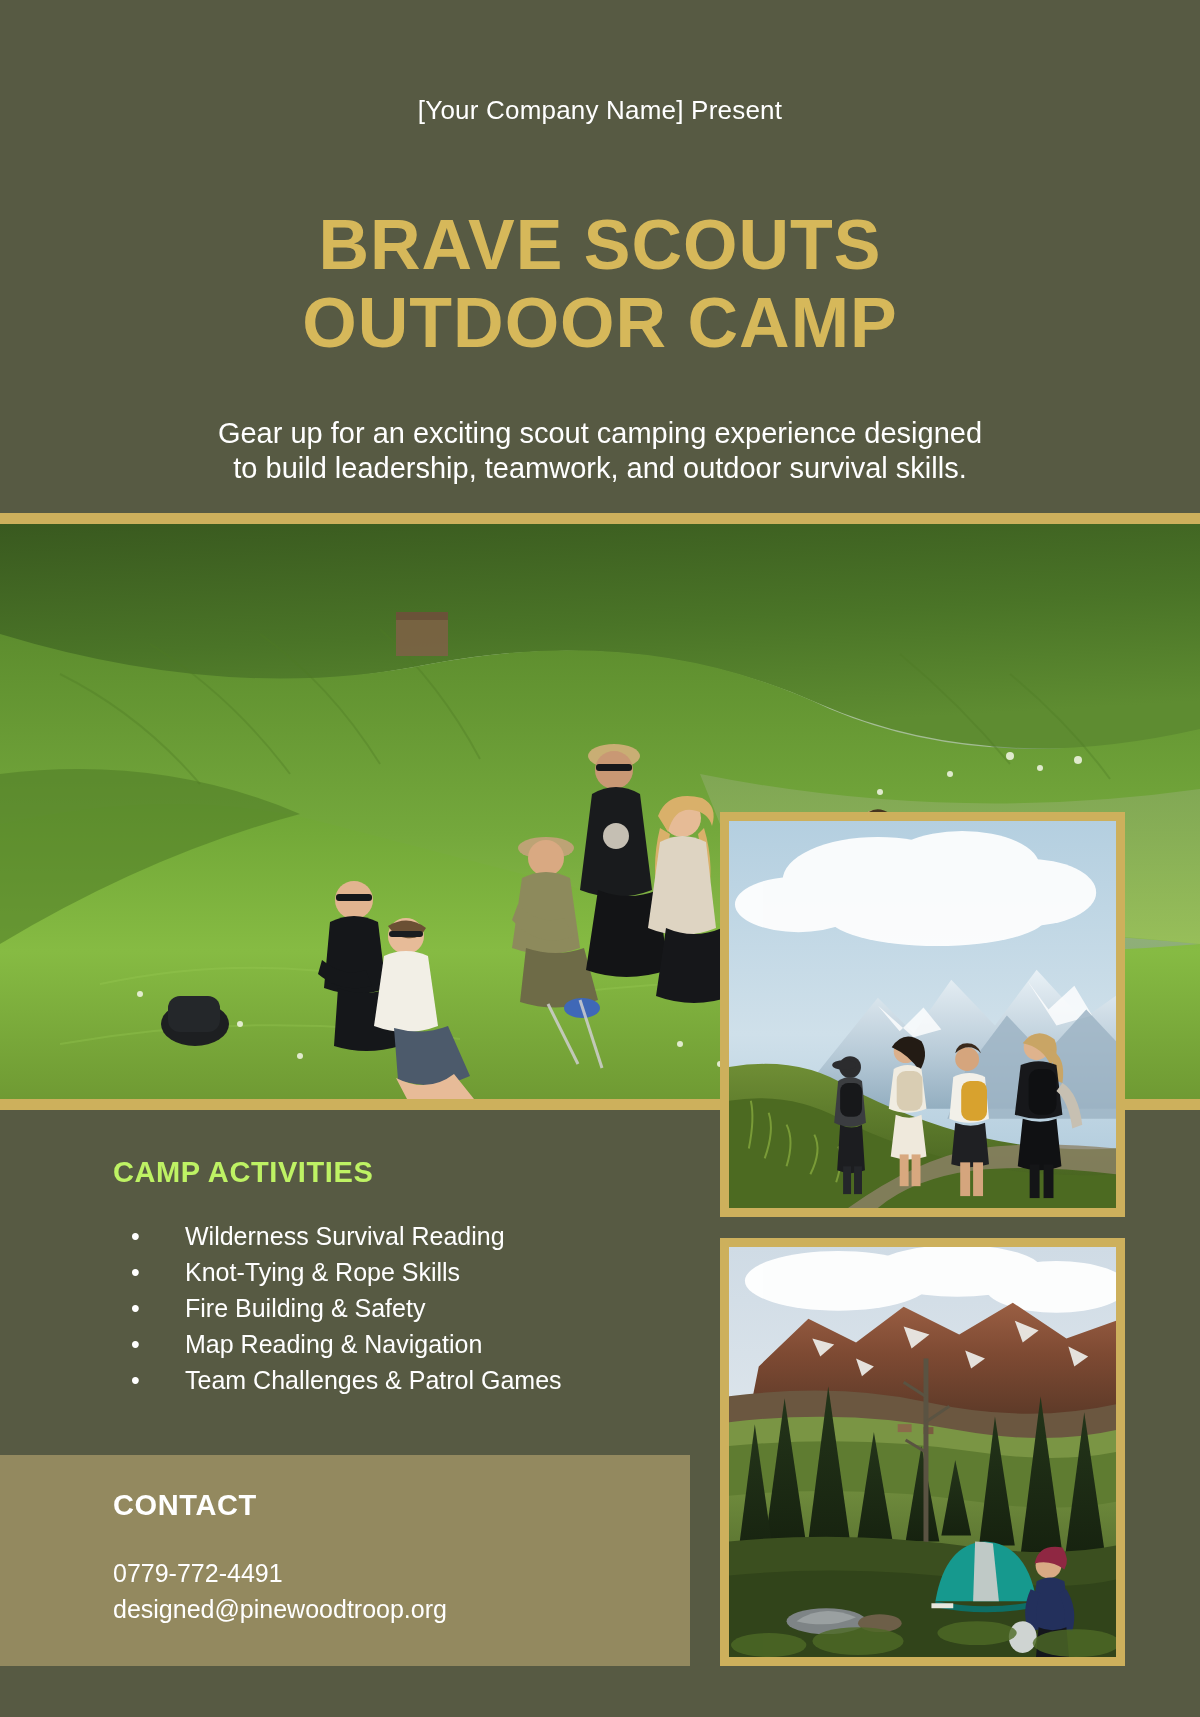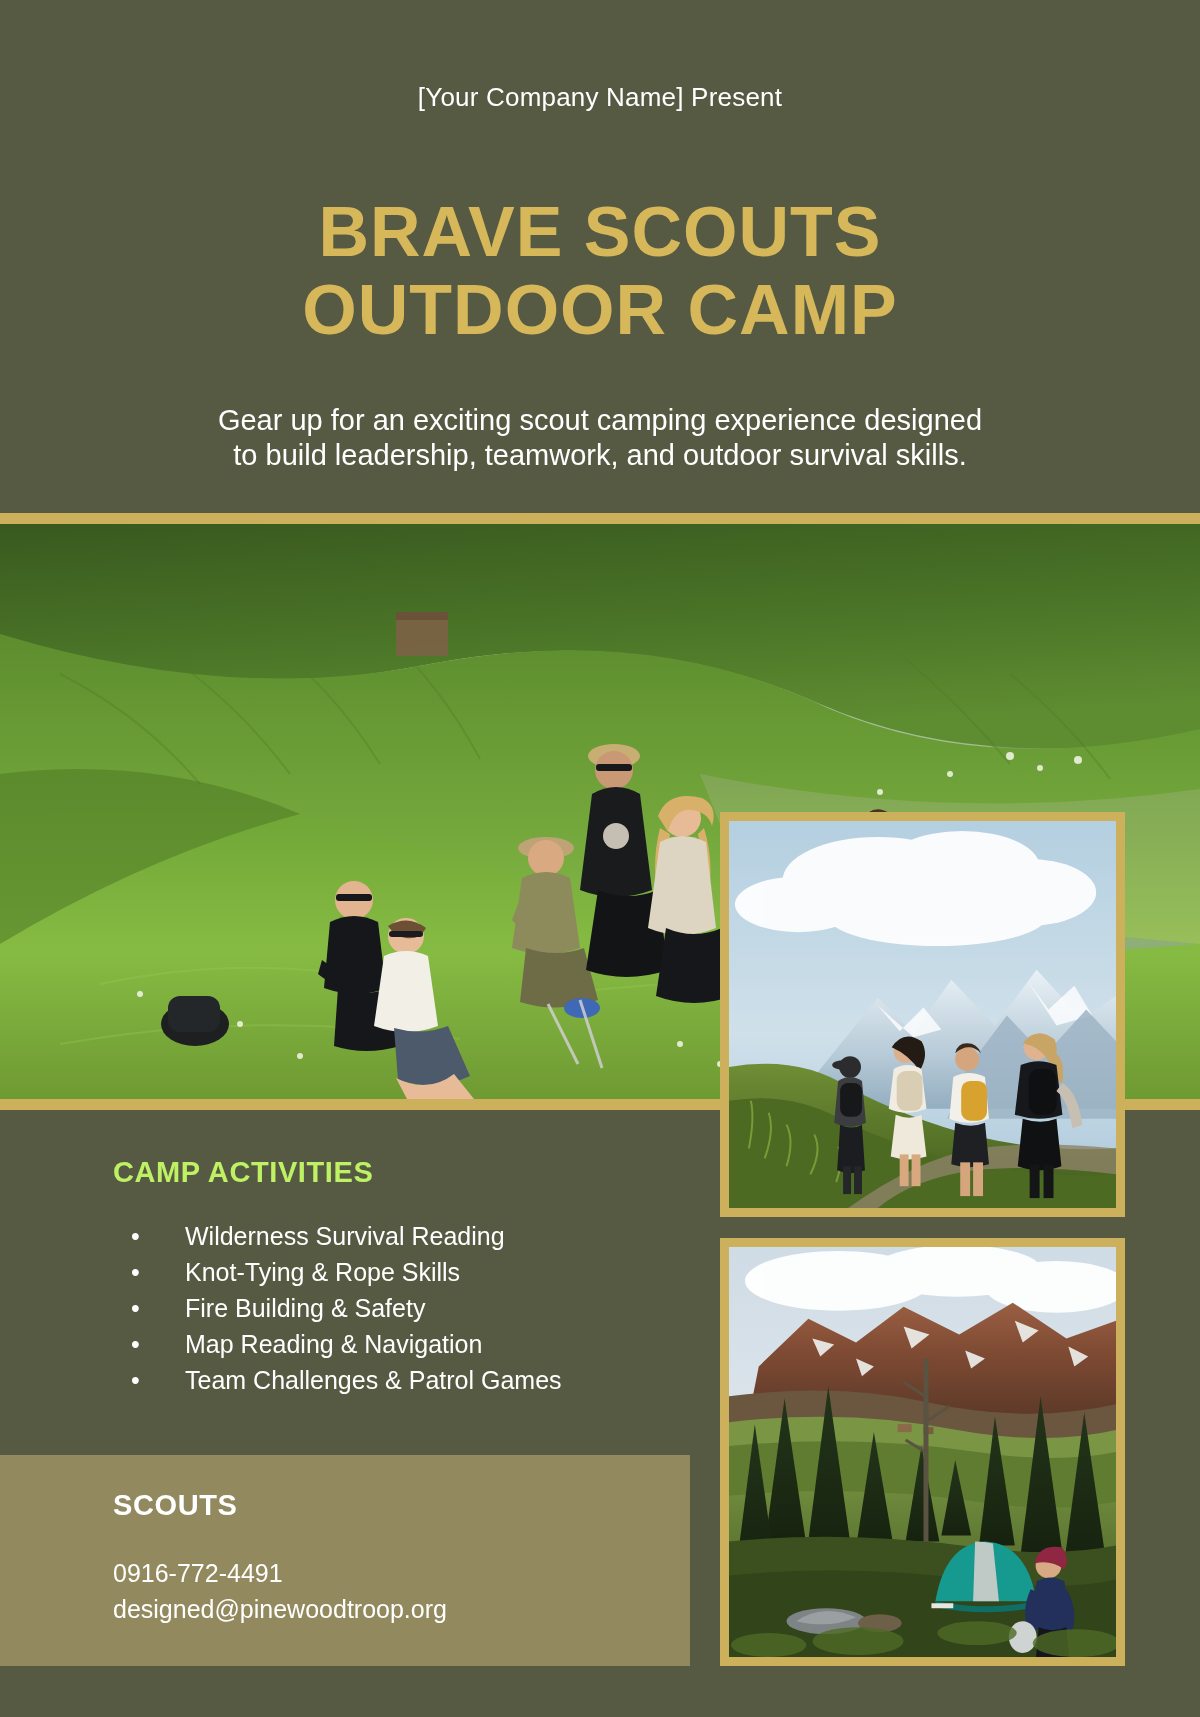--- a/index.html
+++ b/index.html
@@ -5,21 +5,21 @@
   html,body{margin:0;padding:0;}
   body{
     width:1200px;height:1717px;
     background:#5a5c46;
     font-family:"Liberation Sans", sans-serif;
     overflow:hidden;
   }
   .poster{position:relative;width:1200px;height:1717px;background:#575a43;overflow:hidden;}
 
   
-  .header{position:absolute;left:0;top:3px;width:1047px;height:513px;background:#575a43;}
+  .header{position:absolute;left:0;top:16px;width:1047px;height:513px;background:#575a43;}
   .presenter{
     position:absolute;left:0;top:79px;width:1200px;text-align:center;
     color:#ffffff;font-size:26px;font-weight:400;letter-spacing:.2px;
   }
   .title{
     position:absolute;left:0;top:190px;width:1200px;text-align:center;
     color:#d6b85a;font-size:70px;font-weight:bold;line-height:78px;
     letter-spacing:1px;
   }
   .subtitle{
@@ -260,22 +260,22 @@
         <span>Map Reading &amp; Navigation</span>
       </li>
       <li>
         <span class="dot">•</span>
         <span>Team Challenges &amp; Patrol Games</span>
       </li>
     </ul>
   </div>
 
   <div class="contact">
-    <div class="ct-title">SCOUTS</div>
-    <div class="ct-phone">0916-772-4491</div>
+    <div class="ct-title">CONTACT</div>
+    <div class="ct-phone">0779-772-4491</div>
     <div class="ct-email">designed@pinewoodtroop.org</div>
   </div>
 
   <div class="inset" id="inset-hikers">
     <div class="frame">
       <svg viewBox="0 0 390 390" preserveAspectRatio="none" aria-hidden="true">
         <defs>
           <linearGradient id="sky2" x1="0" y1="0" x2="0" y2="1">
             <stop offset="0%" stop-color="#b4cfe0"></stop>
               <stop offset="55%" stop-color="#cfe0ea"></stop>

